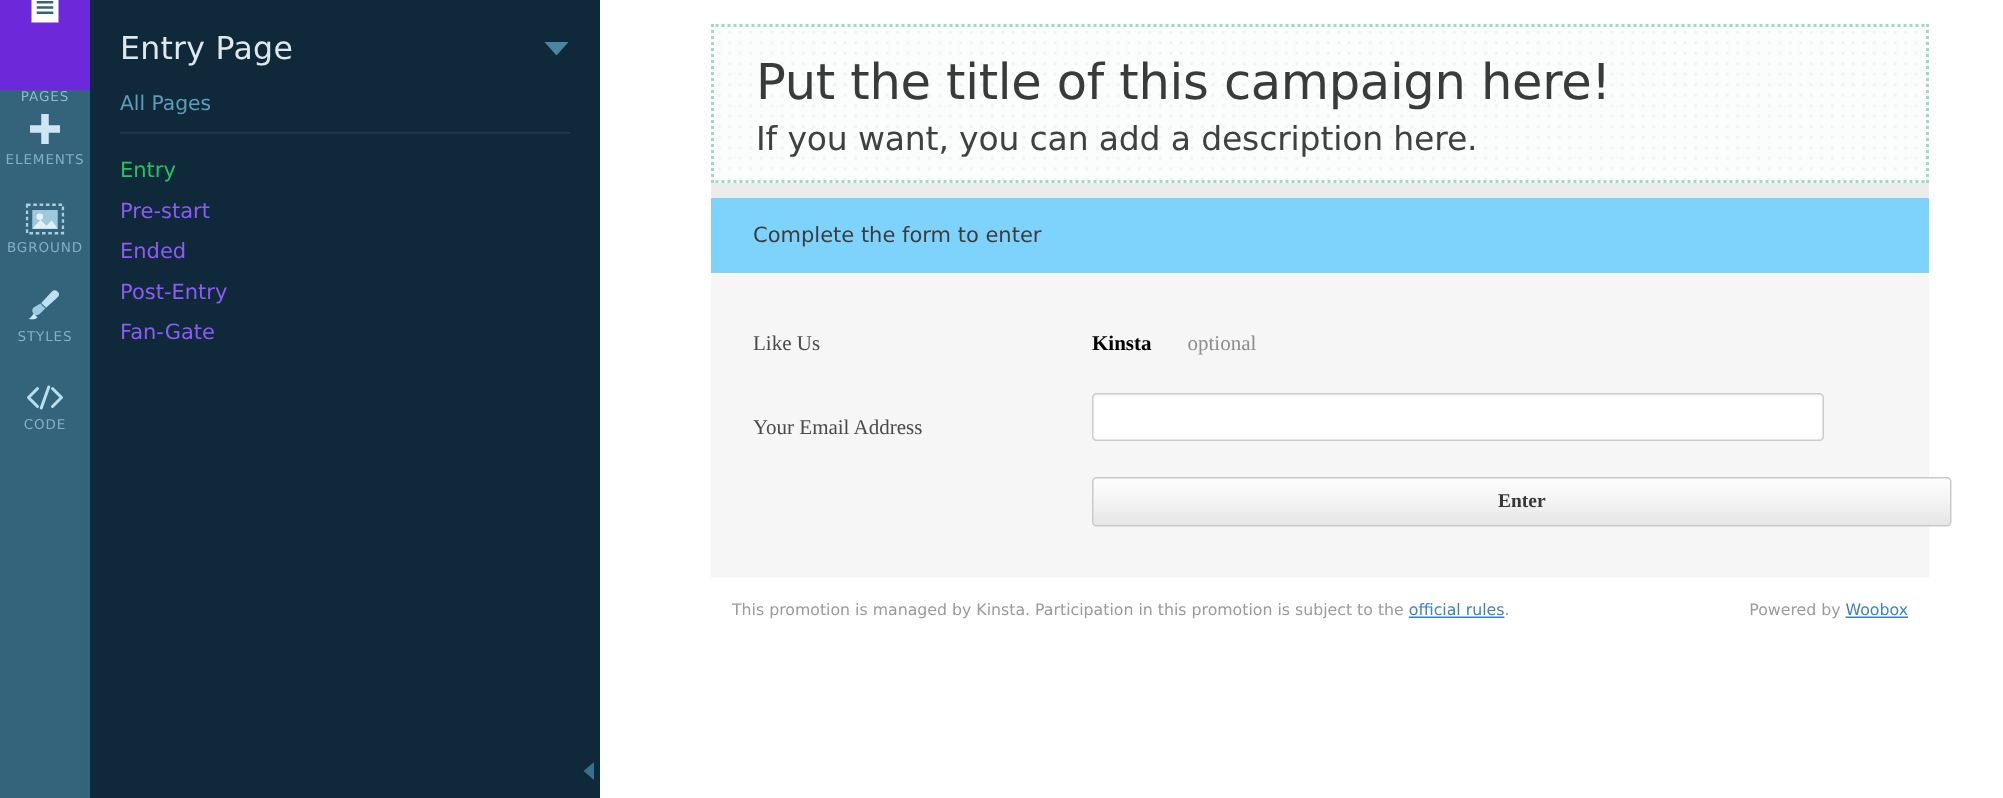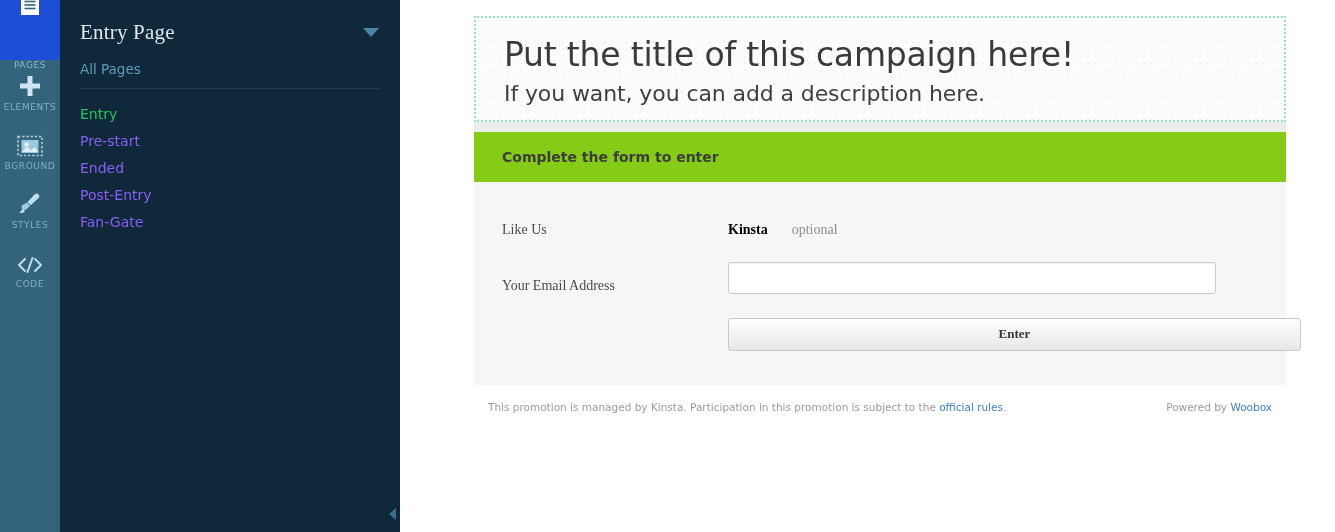--- a/index.html
+++ b/index.html
@@ -18,42 +18,42 @@
     flex: 0 0 60px;
     position: relative;
   }
   .rail-item {
     width: 60px; height: 60px;
     display: flex; flex-direction: column;
     align-items: center; justify-content: center;
     cursor: pointer;
     color: #9fc4d6;
   }
-  .rail-item.active { background: #1d4ed8; color: #cfe3ee; gap: 40px; }
+  .rail-item.active { background: #6d28d9; color: #cfe3ee; gap: 40px; }
   .rail-icon { height: 26px; display: flex; align-items: flex-end; justify-content: center; }
   .rail-icon svg { display: block; }
   .rail-label {
     font-size: 9px; letter-spacing: .6px;
     margin-top: 4px; color: #84b0c6;
   }
   .rail-item.active .rail-label { color: #8fb9ce; }
   .rail-item:nth-child(2) { margin-top: 2px; }
   .rail-item:nth-child(n+2) { height: 59px; }
 
   
   .panel {
     width: 340px; height: 532px;
     background: #10293a;
     flex: 0 0 340px;
     position: relative;
     padding: 0 20px;
   }
   .panel-header {
     display: flex; align-items: center; justify-content: space-between;
-    height: 56px; padding-top: 8px; font-family: Liberation Serif, serif;
+    height: 56px; padding-top: 8px;
   }
   .panel-title {
     font-size: 21px; color: #dfe8ee; font-weight: 400;
     letter-spacing: .2px;
   }
   .caret-down {
     width: 0; height: 0;
     border-left: 8px solid transparent;
     border-right: 8px solid transparent;
     border-top: 9px solid #4a85a6;
@@ -111,22 +111,22 @@
   }
   .hero-sub {
     font-size: 22px; font-weight: 400;
     color: #404040; margin-top: 7px;
     letter-spacing: -0.1px;
   }
 
   .strip { height: 10px; background: #ececec; }
 
   .form-heading {
-    background: #84cc16;
-    font-size: 14px; font-weight: bold; color: #3c3c3c;
+    background: #7dd3fc;
+    font-size: 14px; font-weight: normal; color: #3c3c3c;
     padding: 17px 28px 17px 28px;
   }
 
   .form-body {
     background: #f6f6f6;
     padding: 28px 28px 34px 28px;
   }
 
   .form-row {
     display: flex; align-items: flex-end;
@@ -163,21 +163,21 @@
     font-family: inherit;
     font-size: 13px; font-weight: bold; color: #383838;
     cursor: pointer;
   }
 
   .footer {
     display: flex; align-items: baseline; justify-content: space-between;
     padding: 16px 14px 0 14px;
     font-size: 10.5px; color: #9a9a9a;
   }
-  .footer a { color: #3b7fc4; }
+  .footer a { color: #3b7fc4; text-decoration: underline; }
   .footer-right { white-space: nowrap; }
 </style>
 </head>
 <body>
 
 <div id="app">
 
   <div class="rail">
 
     <div class="rail-item active">

